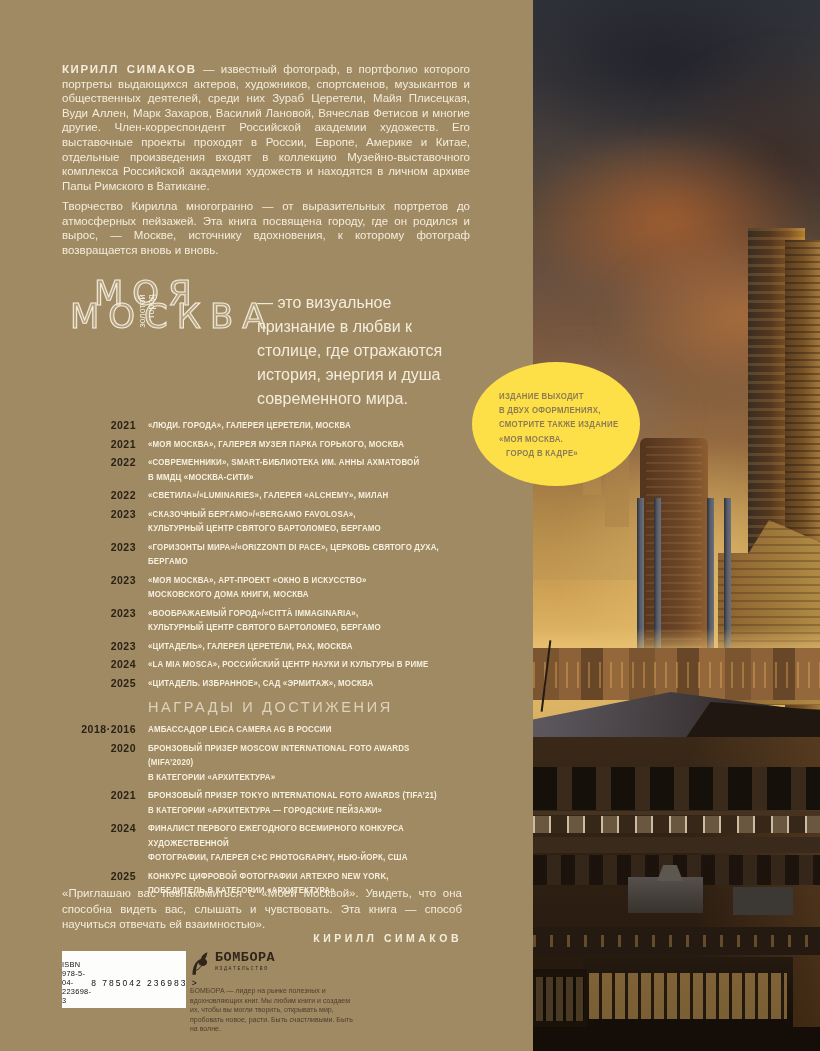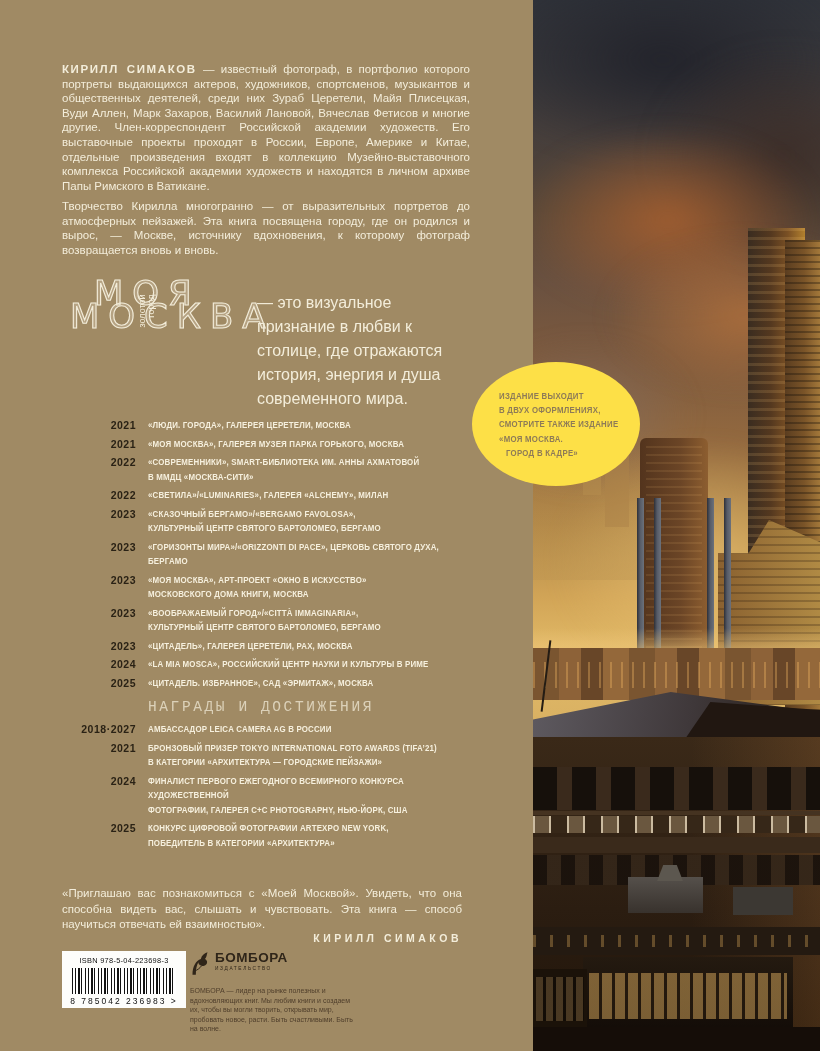--- a/index.html
+++ b/index.html
@@ -25,21 +25,21 @@
     color:#2a2215;letter-spacing:.5px;flex:none;}
   .item-text{margin-left:12px;width:430px;font-weight:bold;font-size:9.3px;line-height:14.5px;
     color:#f6f0de;white-space:pre-line;letter-spacing:.2px;
     display:inline-block;transform:scaleX(.85);transform-origin:left top;}
   .quote{font-size:11.5px;line-height:15.5px;text-align:justify;color:#f3edda;}
   .signature{width:400px;text-align:right;font-weight:bold;font-size:10.5px;
     letter-spacing:3.5px;color:#f3edda;}
 
   
   .isbn-box{left:62px;top:951px;width:124px;height:57px;background:#fdfdfb;
-    display:flex;flex-direction:column;align-items:center;padding-top:5px;box-sizing:border-box;}
+    display:flex;flex-direction:row;align-items:center;padding-top:5px;box-sizing:border-box;}
   .isbn-text{font-size:7.4px;color:#111;letter-spacing:.3px;}
   .bars{width:104px;height:26px;margin-top:3px;
     background:repeating-linear-gradient(90deg,#111 0 1px,#fff 1px 3px,#111 3px 4px,#fff 4px 6px,#111 6px 8px,#fff 8px 9px,#111 9px 10px,#fff 10px 13px);}
   .bc-digits{font-size:8.5px;color:#111;letter-spacing:2px;margin-top:2px;white-space:nowrap;}
   .pub-name{font-size:13.5px;font-weight:bold;color:#2f2519;letter-spacing:.5px;line-height:14px;}
   .pub-sub{font-size:4.8px;color:#2f2519;letter-spacing:1.6px;margin-top:1px;}
   .pub-desc{width:170px;font-size:7px;line-height:9.6px;color:#4f3e2b;}
 
   
   .badge{left:472px;top:362px;width:168px;height:124px;border-radius:50%;
@@ -238,26 +238,31 @@
     <div class="row">
       <span class="year">2024</span>
       <span class="item-text">«LA MIA MOSCA», РОССИЙСКИЙ ЦЕНТР НАУКИ И КУЛЬТУРЫ В РИМЕ</span>
     </div>
     <div class="row">
       <span class="year">2025</span>
       <span class="item-text">«ЦИТАДЕЛЬ. ИЗБРАННОЕ», САД «ЭРМИТАЖ», МОСКВА</span>
     </div>
   </div>
 
-  <div class="abs sec-heading" style="left:148px;top:697px;font-family:Liberation Mono, monospace;">НАГРАДЫ И ДОСТИЖЕНИЯ</div>
+  <div class="abs sec-heading" style="left:148px;top:697px;">НАГРАДЫ И ДОСТИЖЕНИЯ</div>
 
   <div class="abs list" style="left:62px;top:722px;width:440px;">
     <div class="row">
-      <span class="year">2018·2027</span>
+      <span class="year">2018·2016</span>
       <span class="item-text">АМБАССАДОР LEICA CAMERA AG В РОССИИ</span>
+    </div>
+    <div class="row">
+      <span class="year">2020</span>
+      <span class="item-text">БРОНЗОВЫЙ ПРИЗЕР MOSCOW INTERNATIONAL FOTO AWARDS (MIFA’2020)
+В КАТЕГОРИИ «АРХИТЕКТУРА»</span>
     </div>
     <div class="row">
       <span class="year">2021</span>
       <span class="item-text">БРОНЗОВЫЙ ПРИЗЕР TOKYO INTERNATIONAL FOTO AWARDS (TIFA’21)
 В КАТЕГОРИИ «АРХИТЕКТУРА — ГОРОДСКИЕ ПЕЙЗАЖИ»</span>
     </div>
     <div class="row">
       <span class="year">2024</span>
       <span class="item-text">ФИНАЛИСТ ПЕРВОГО ЕЖЕГОДНОГО ВСЕМИРНОГО КОНКУРСА ХУДОЖЕСТВЕННОЙ
 ФОТОГРАФИИ, ГАЛЕРЕЯ C+C PHOTOGRAPHY, НЬЮ-ЙОРК, США</span>
@@ -274,21 +279,21 @@
 
   <div class="abs isbn-box">
     <div class="isbn-text">ISBN 978-5-04-223698-3</div>
     <div class="bars"></div>
     <div class="bc-digits">
       <span>8 785042 236983</span>
       <span>&gt;</span>
     </div>
   </div>
 
-  <div class="abs" style="left:190px;top:951px;display:flex;align-items:flex-start;">
+  <div class="abs" style="left:190px;top:951px;display:flex;align-items:flex-start;font-family:Liberation Mono, monospace;">
     <svg width="20" height="26" viewBox="0 0 24 30">
       <path fill="#2f2519" d="M3 28 C3 18 7 11 13 9 C14 5 17 2 21 1 C20 4 20 7 18 9 C22 11 21 16 17 17 C13 18 10 16 10 13 C8 17 7 21 7 28 Z"></path>
       <path fill="none" stroke="#2f2519" stroke-width="1.2" d="M5 24 C9 22 12 20 14 17"></path>
     </svg>
     <div style="margin-left:5px;">
       <div class="pub-name">БОМБОРА</div>
       <div class="pub-sub">ИЗДАТЕЛЬСТВО</div>
     </div>
   </div>
 

